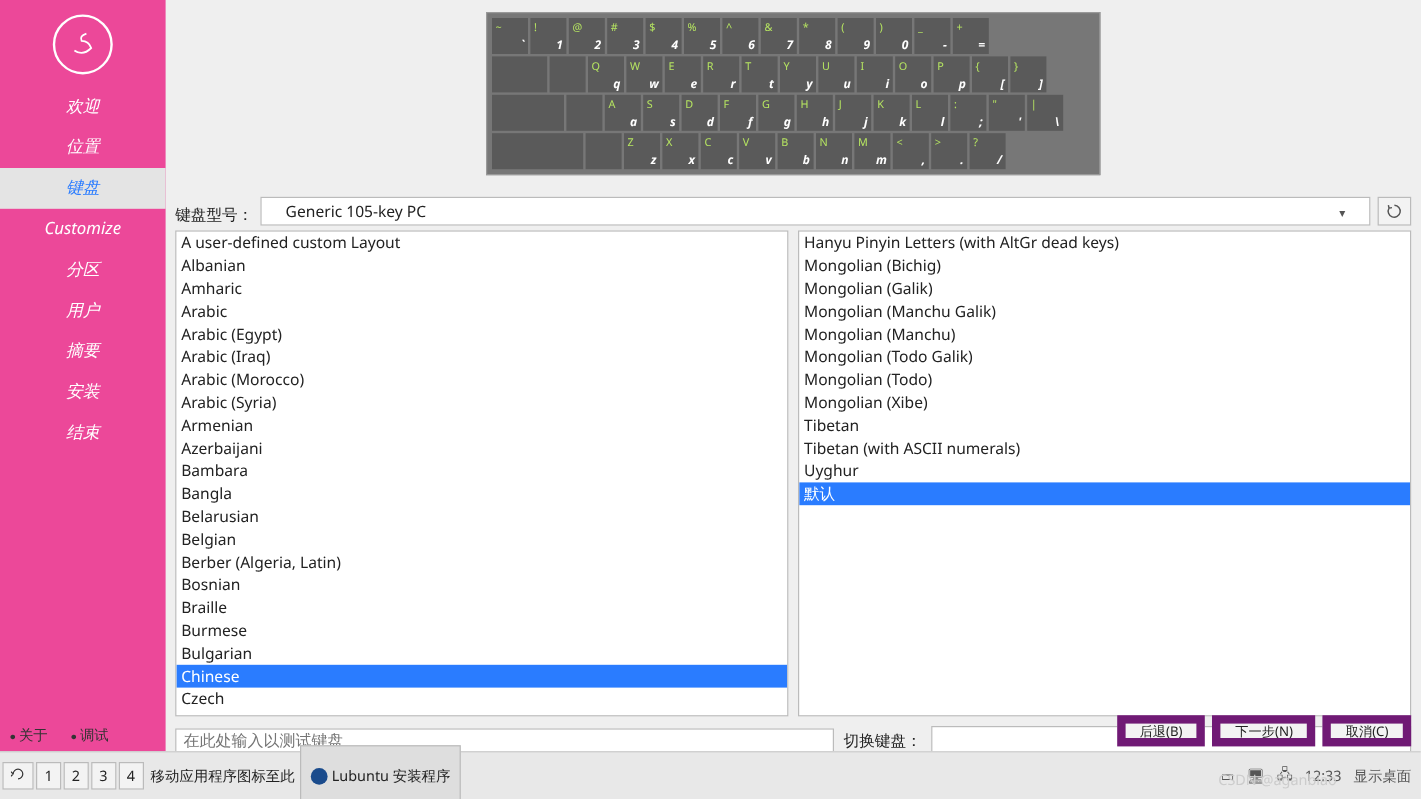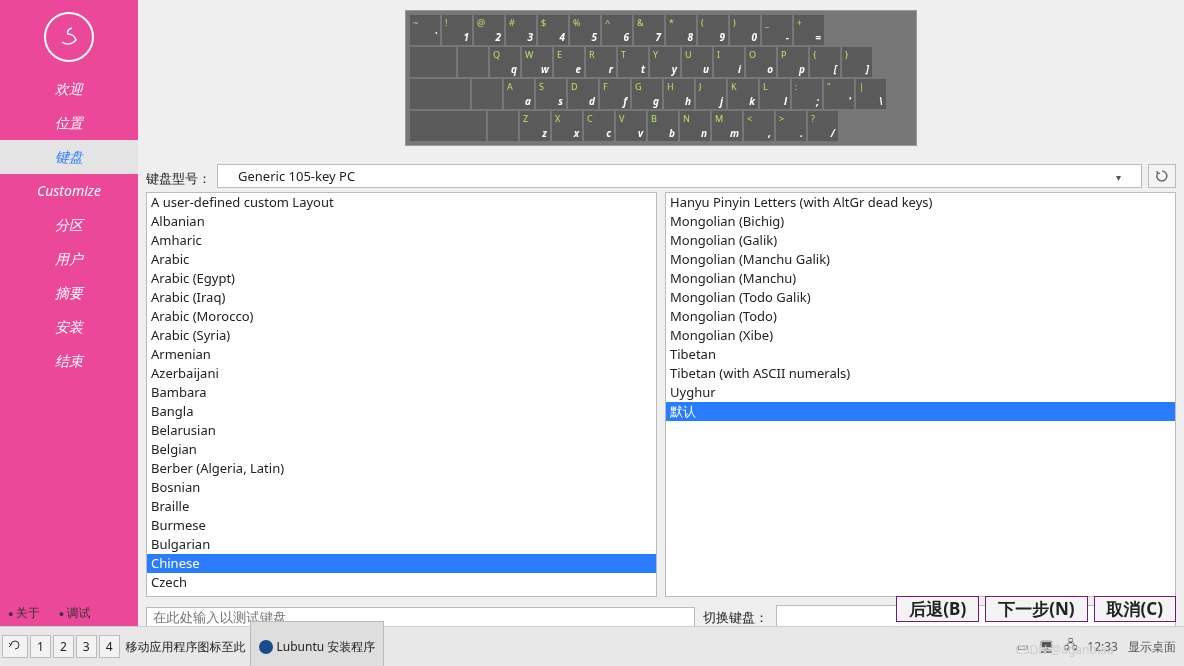--- a/index.html
+++ b/index.html
@@ -40,21 +40,21 @@
 .list-item { padding:1px 4px; font-size:13px; line-height:17px; white-space:nowrap; cursor:pointer; }
 .list-item.selected { background:#2a7cff; color:#fff; }
 
 
 .test-row { display:flex; align-items:center; gap:8px; padding:8px; height:40px; }
 .test-input { flex:1; height:20px; border:1px solid #bbb; padding:0 6px; color:#888; background:#fff; }
 .switch-combo { width:400px; height:24px; border:1px solid #bbb; background:#fff; display:flex; align-items:center; justify-content:flex-end; padding:0 6px; }
 
 
 .bottom-bar { position:absolute; right:8px; bottom:44px; display:flex; gap:6px; }
-.btn { height:26px; padding:0 12px; border:1px solid #701a75; background:#f3f3f3; font-size:17px; display:flex; align-items:center; cursor:pointer;font-weight:bold; }
+.btn { height:26px; padding:0 12px; border:7px solid #701a75; background:#f3f3f3; font-size:11px; display:flex; align-items:center; cursor:pointer; }
 
 .footer-links { position:absolute; left:8px; bottom:44px; font-size:12px; color:#333; display:flex; gap:19px; }
 .footer-links span::before { content:"● "; font-size:9px; }
 
 
 .taskbar { position:absolute; left:0; right:0; bottom:0; height:40px; background:#e8e8e8; border-top:1px solid #ccc; display:flex; align-items:center; font-size:12px; }
 .taskbar .tb { padding:2px 6px; border:1px solid #bbb; margin-left:2px; background:#f3f3f3; }
 .taskbar .app { margin-left:4px; padding:16px 8px; border:1px solid #bbb; background:#dedede; display:flex; align-items:center; gap:4px; }
 .taskbar .app .dot { width:14px; height:14px; border-radius:50%; background:#1a4b8c; display:inline-block; }
 .taskbar .right { margin-left:auto; display:flex; align-items:center; gap:10px; padding-right:8px; color:#555; }

